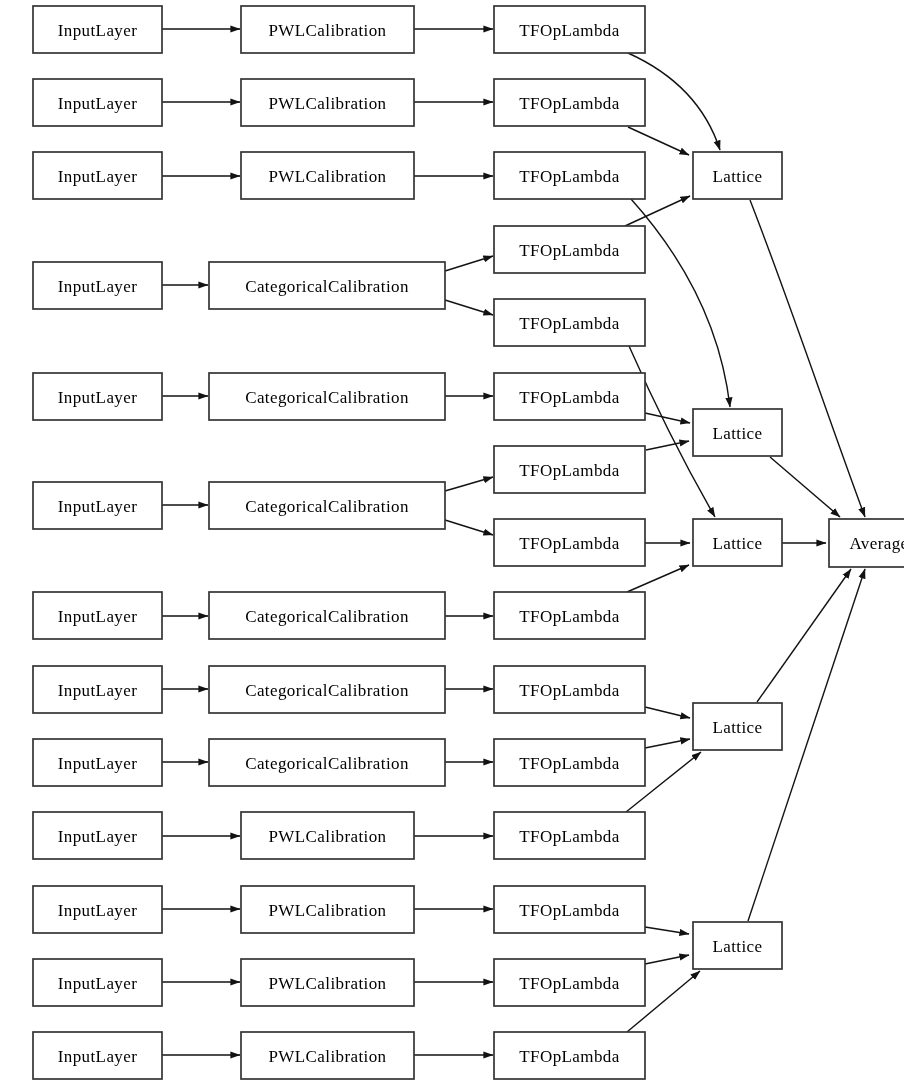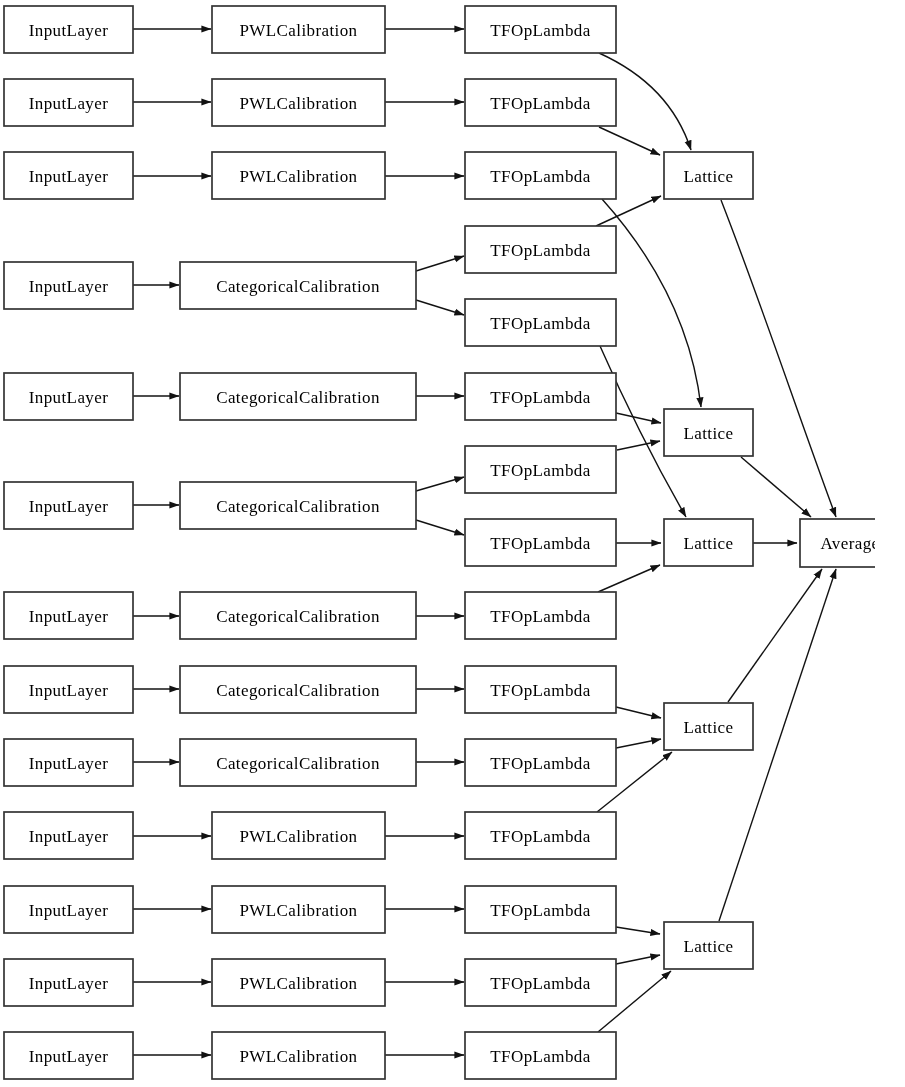--- a/index.html
+++ b/index.html
@@ -6,20 +6,21 @@
     margin: 0;
     padding: 0;
     background: #ffffff;
   }
   .stage {
     position: relative;
     width: 875px;
     height: 1087px;
     background: #ffffff;
     overflow: hidden;
+    margin-left: 29px;
   }
   svg { display: block; }
   .node-box {
     fill: #ffffff;
     stroke: #343434;
     stroke-width: 1.7px;
   }
   .node-label {
     font-family: "Liberation Serif", "DejaVu Serif", serif;
     font-size: 17px;

